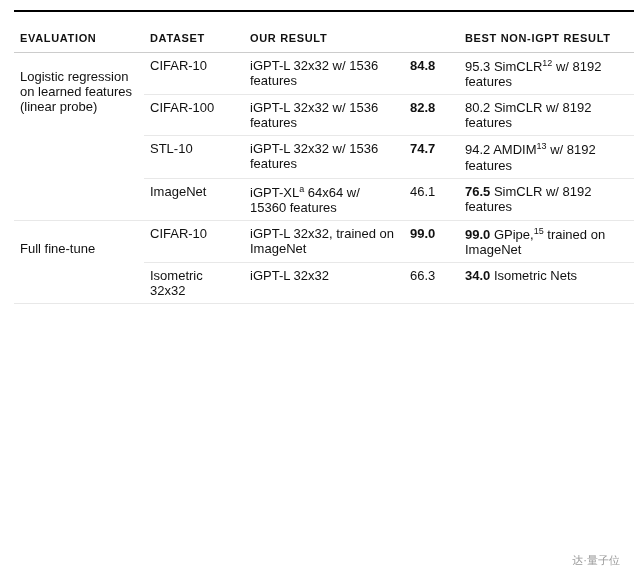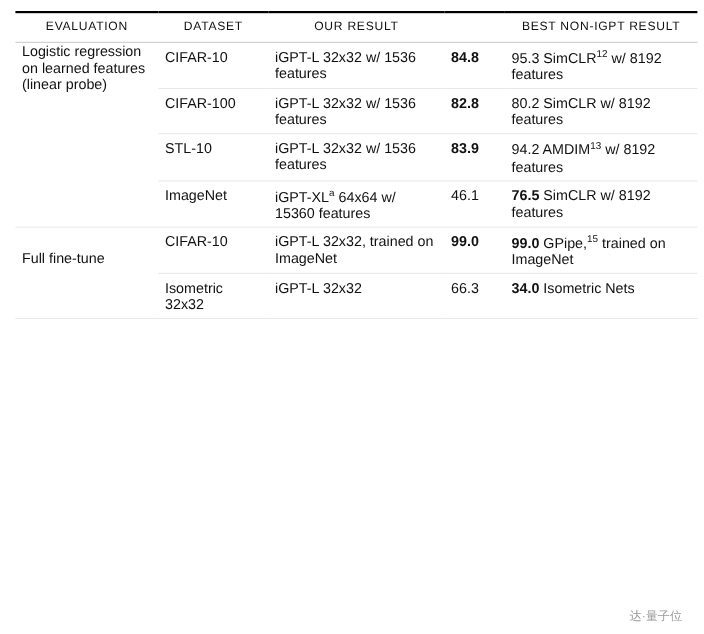--- a/index.html
+++ b/index.html
@@ -18,29 +18,29 @@
       table-layout: fixed;
     }
     colgroup col:nth-child(1) { width: 130px; }
     colgroup col:nth-child(2) { width: 100px; }
     colgroup col:nth-child(3) { width: 160px; }
     colgroup col:nth-child(4) { width: 55px; }
     colgroup col:nth-child(5) { width: 175px; }
 
     thead th {
       font-size: 11px;
-      font-weight: 400;
+      font-weight: 700;
       letter-spacing: 0.06em;
       text-transform: uppercase;
       color: #111;
-      padding: 6px 6px 8px 6px;
+      padding: 20px 6px 8px 6px;
       vertical-align: bottom;
       border-top: 2px solid #000;
       border-bottom: 1px solid #ccc;
-      text-align: center;
+      text-align: left;
     }
     tbody td {
       padding: 5px 6px;
       vertical-align: top;
       font-size: 13px;
       color: #111;
       border-bottom: 1px solid #e8e8e8;
     }
     .bold { font-weight: 700; }
     .section-border td {
@@ -74,36 +74,36 @@
     <tr>
       <th>EVALUATION</th>
       <th>DATASET</th>
       <th>OUR RESULT</th>
       <th></th>
       <th>BEST NON-iGPT RESULT</th>
     </tr>
   </thead>
   <tbody id="table-body">
   <tr>
-        <td rowspan="4" style="vertical-align: top; padding-top: 0;">Logistic regression on learned features (linear probe)</td>
+        <td rowspan="4" style="vertical-align: top; padding-top: 16px;">Logistic regression on learned features (linear probe)</td>
         <td>CIFAR-10</td>
         <td>iGPT-L 32x32 w/ 1536 features</td>
         <td class="bold">84.8</td>
         <td>95.3 SimCLR<sup>12</sup> w/ 8192 features</td>
       </tr>
       <tr>
         <td>CIFAR-100</td>
         <td>iGPT-L 32x32 w/ 1536 features</td>
         <td class="bold">82.8</td>
         <td>80.2 SimCLR w/ 8192 features</td>
       </tr>
       <tr>
         <td>STL-10</td>
         <td>iGPT-L 32x32 w/ 1536 features</td>
-        <td class="bold">83.9</td>
+        <td class="bold">74.7</td>
         <td>94.2 AMDIM<sup>13</sup> w/ 8192 features</td>
       </tr>
       <tr>
         <td>ImageNet</td>
         <td>iGPT-XL<sup>a</sup> 64x64 w/ 15360 features</td>
         <td>46.1</td>
         <td><strong>76.5</strong> SimCLR w/ 8192 features</td>
       </tr>
       <tr class="section-border">
         <td rowspan="2" style="vertical-align: top; padding-top: 20px;">Full fine-tune</td>

